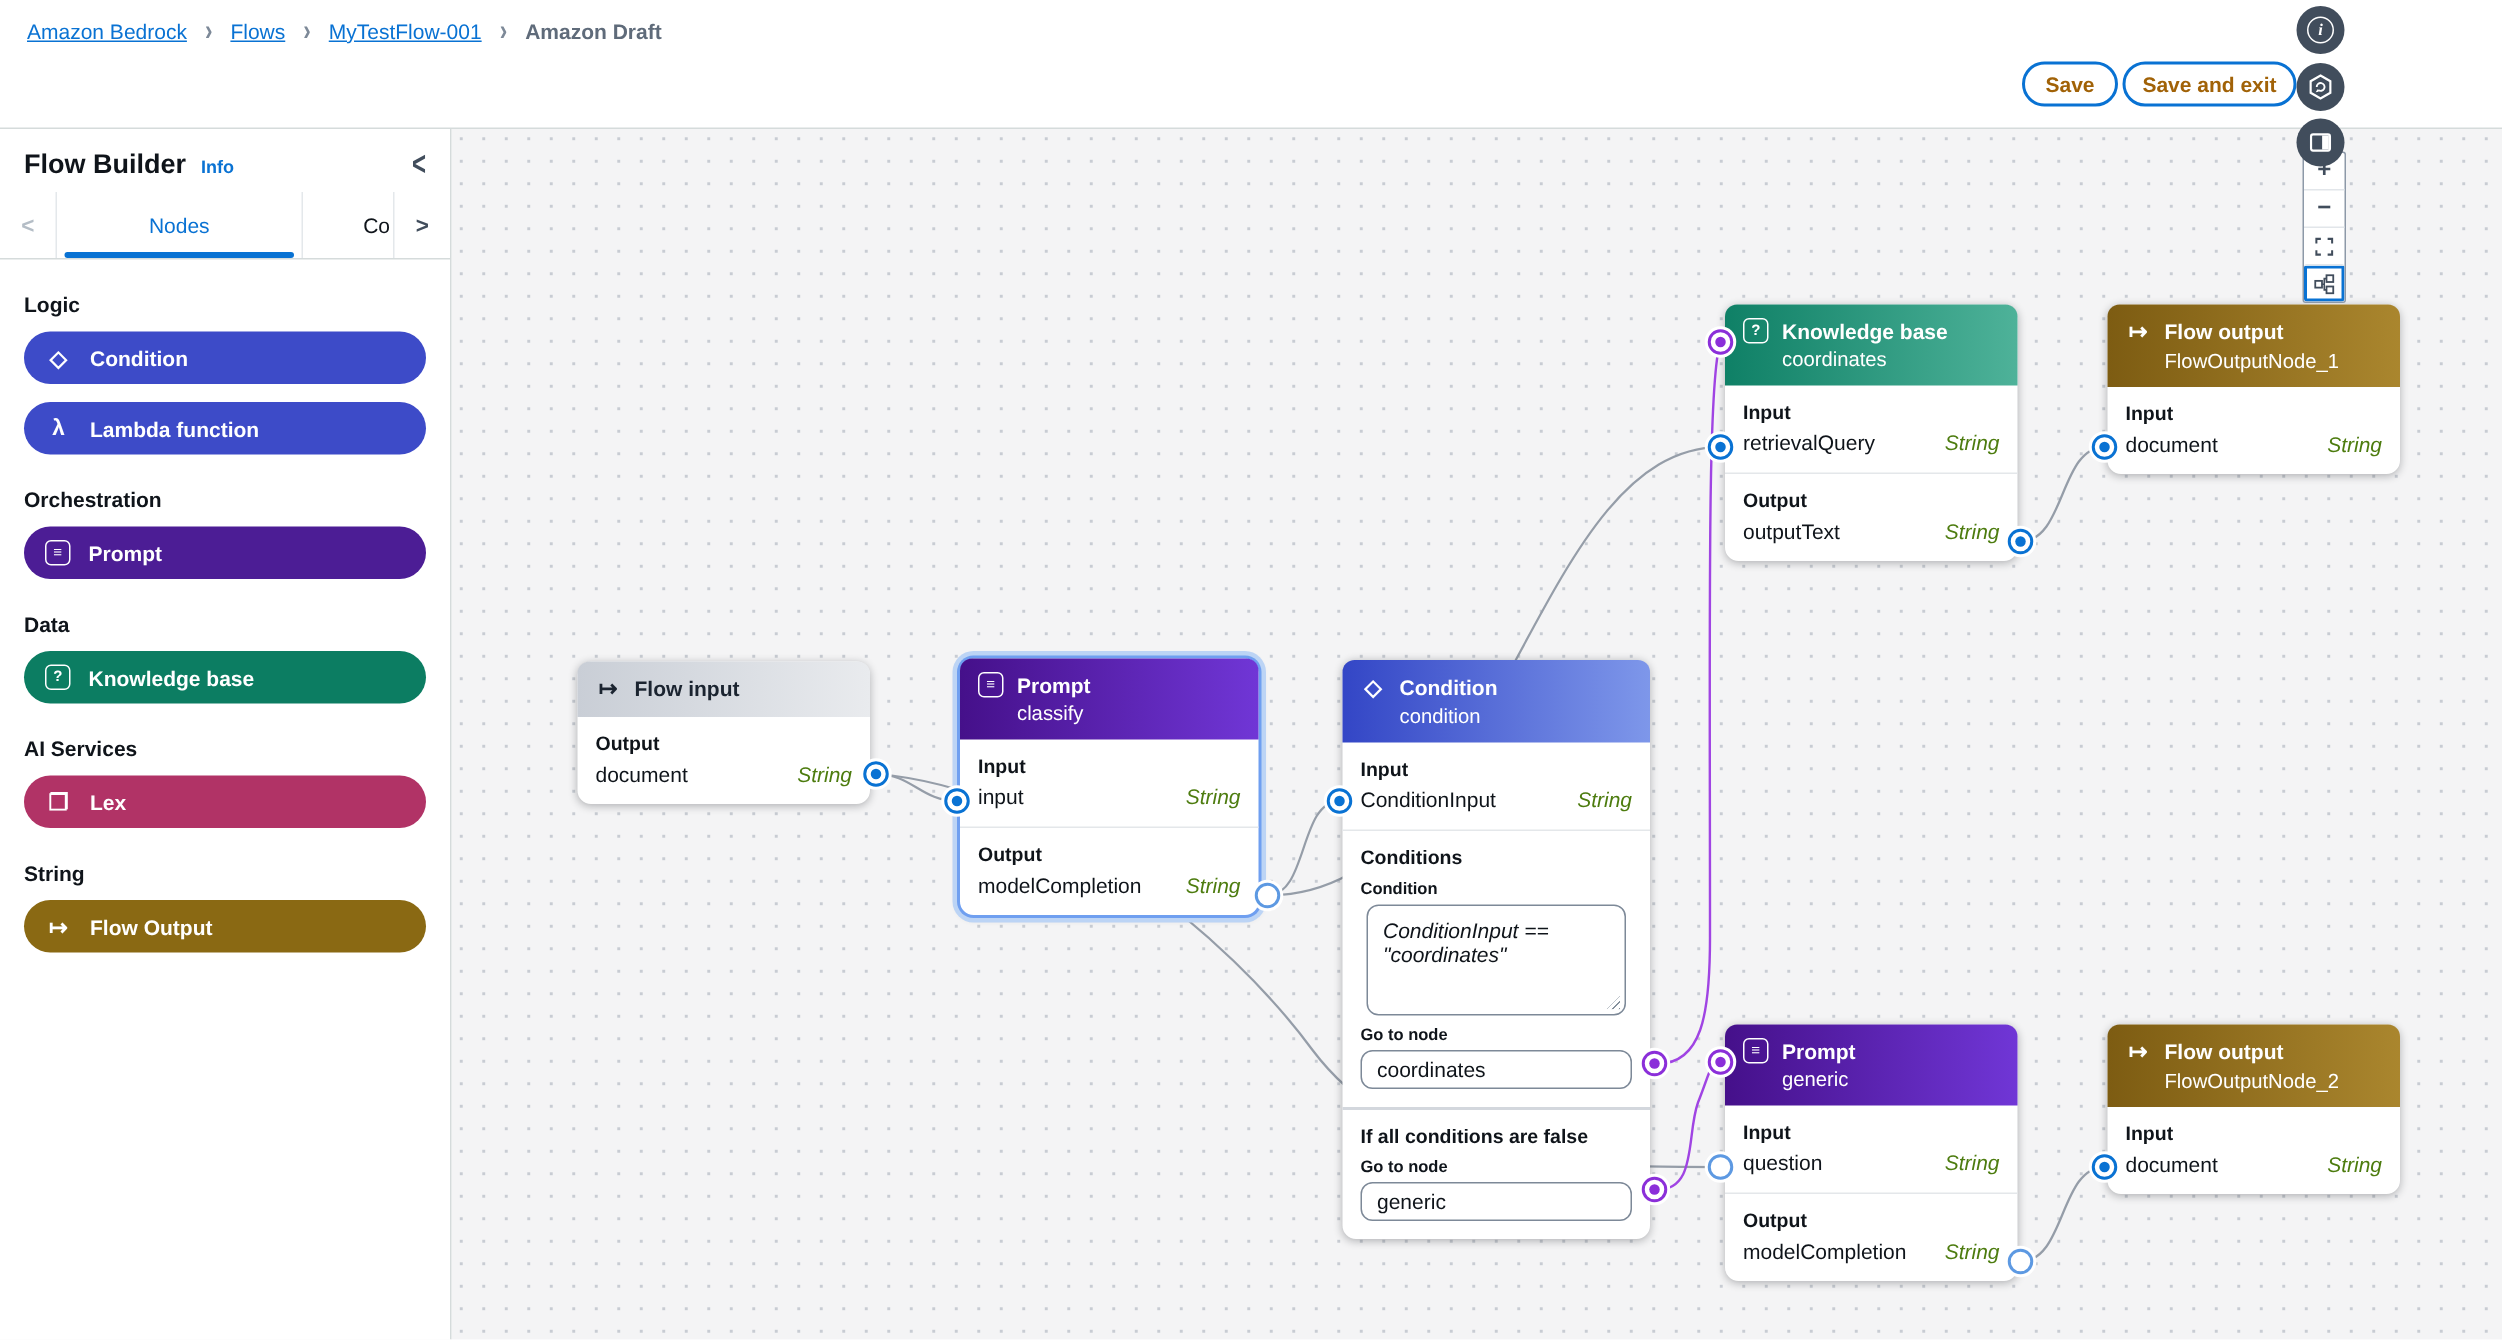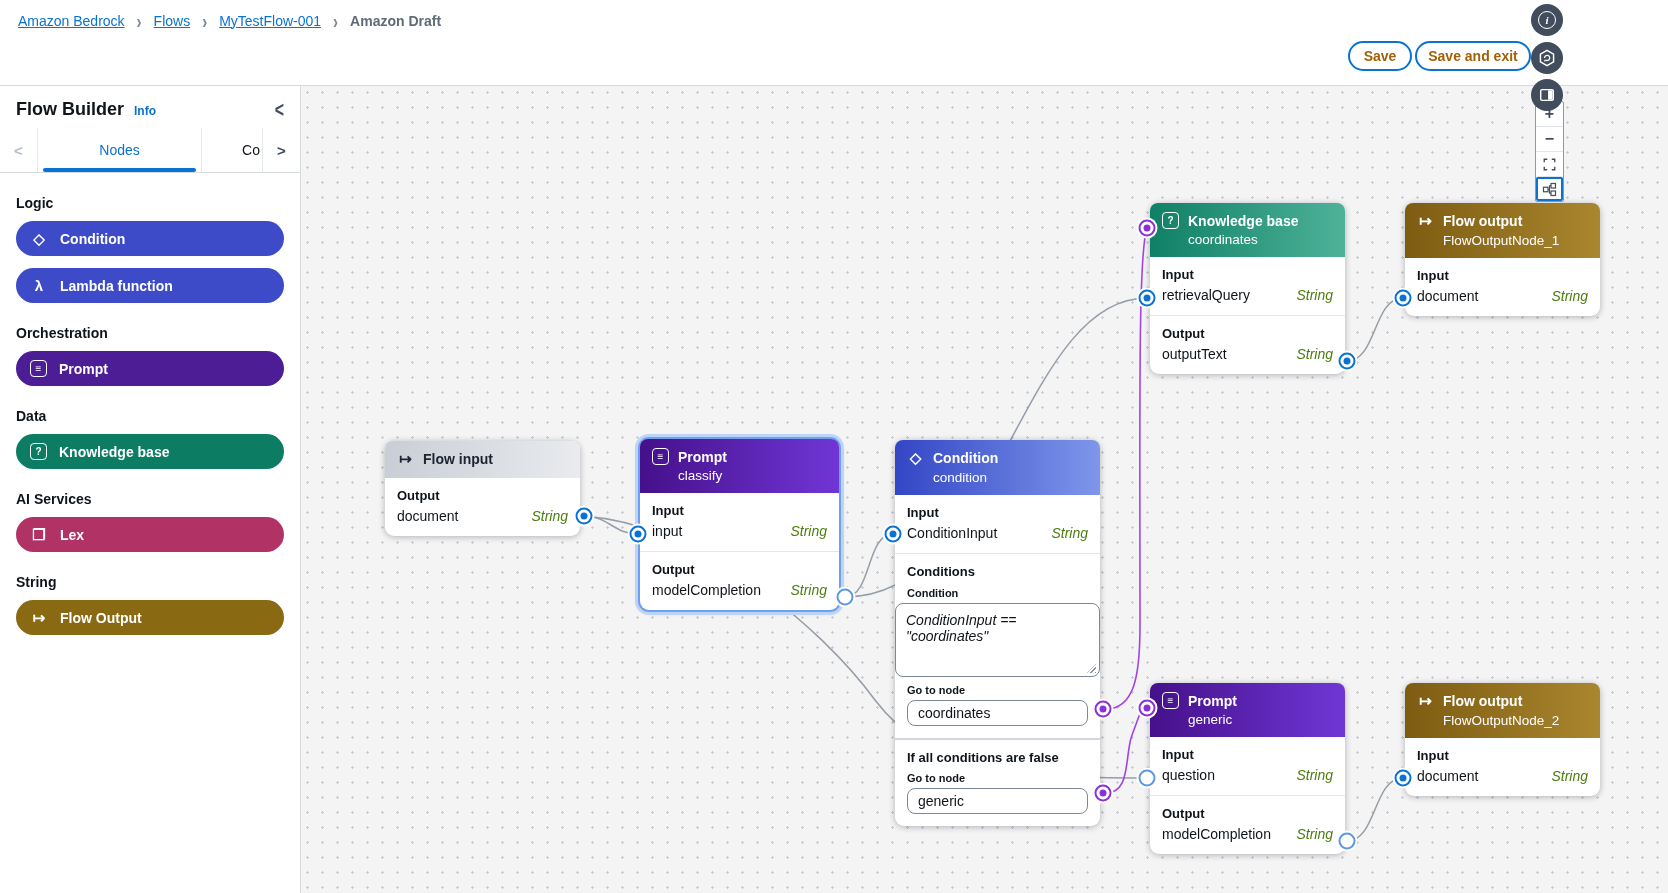--- a/index.html
+++ b/index.html
@@ -64,21 +64,21 @@
   .node-header{padding:9px 12px 10px;border-radius:8px 8px 0 0;color:#fff}
   .node-header.light{color:#1b2430}
   .nh-title{display:flex;align-items:center;gap:9px;font-weight:700;font-size:14px}
   .nh-sub{margin-left:26px;margin-top:3px;font-size:13.5px}
   .nh-glyph{font-size:15px;font-weight:700;width:17px;text-align:center;flex:none}
   .nb-label{font-weight:700;font-size:13px;padding:10px 12px 1px}
   .nb-row{display:flex;justify-content:space-between;padding:2px 12px 10px;align-items:center;height:20px}
   .nb-type{font-style:italic;color:#4d7c0f}
   .nb-divider{height:1px;background:#e4e7ea}
   .cond-mini{font-weight:700;font-size:11px;padding:7px 12px 3px}
-  .cond-textarea{margin:1px 0 0;border:1px solid #7d8998;border-radius:8px;height:56px;
+  .cond-textarea{margin:1px 16px 0;border:1px solid #7d8998;border-radius:8px;height:56px;
     padding:8px 10px;font-style:italic;font-size:14px;white-space:pre-line;position:relative;background:#fff}
   .cond-textarea::after{content:"";position:absolute;right:3px;bottom:3px;width:9px;height:9px;
     background:repeating-linear-gradient(135deg,transparent 0 2px,#84909c 2px 3.2px);
     clip-path:polygon(100% 0,100% 100%,0 100%)}
   .cond-input{margin:1px 12px 0;border:1px solid #7d8998;border-radius:8px;height:24px;
     line-height:24px;padding:0 10px;font-size:14px;background:#fff}
   .cond-divider{height:2px;background:#d3d7dd;margin:12px 0 0}
   .cond-bold{font-weight:700;font-size:13px;padding:10px 12px 0}
   .pad-bottom{height:12px}
   

